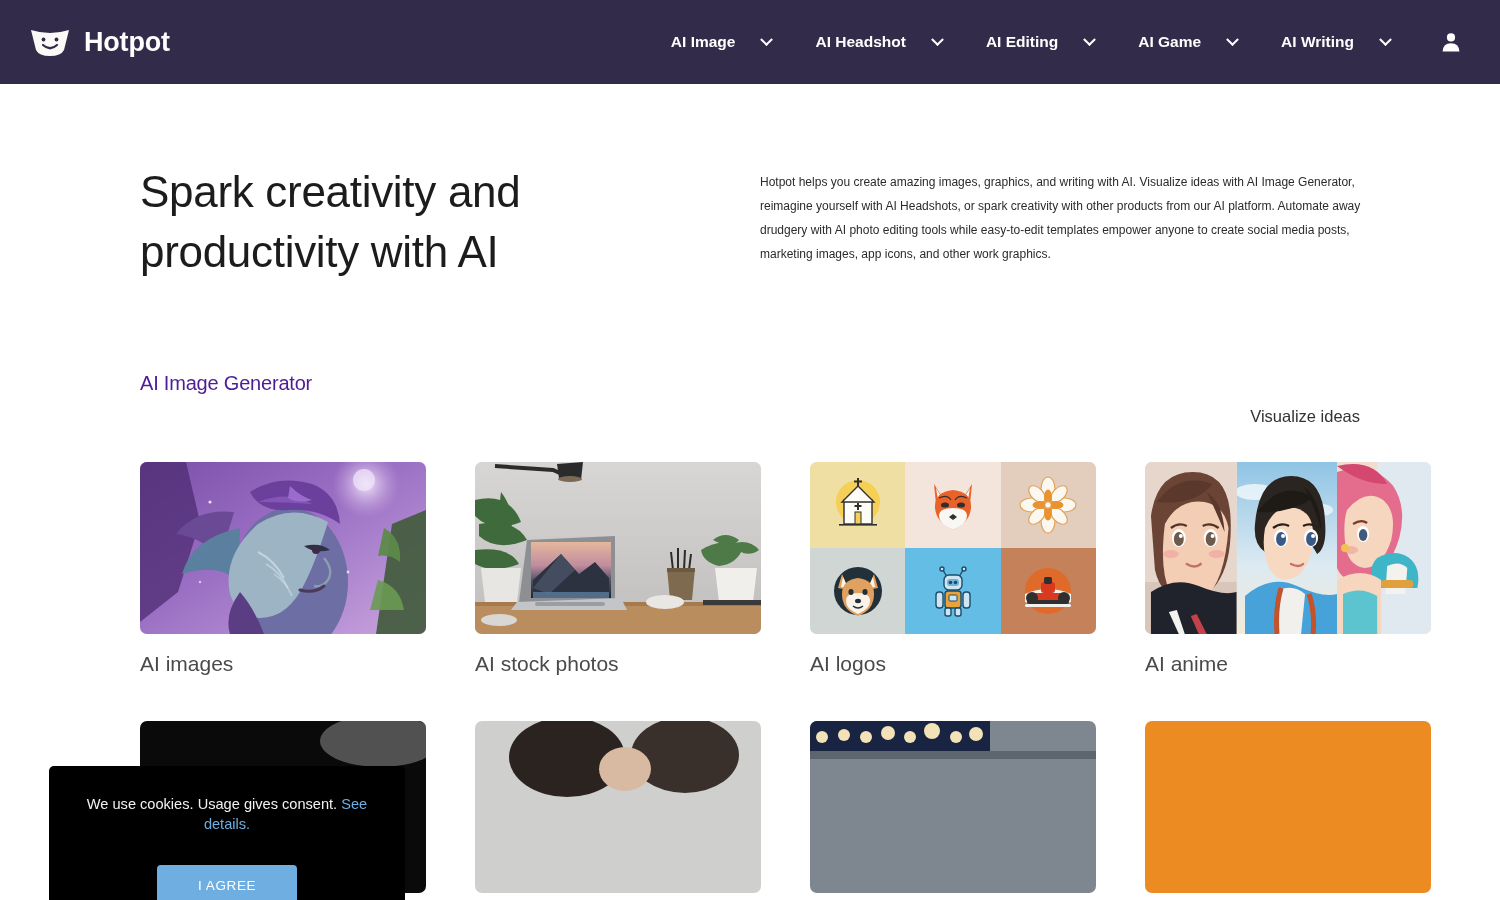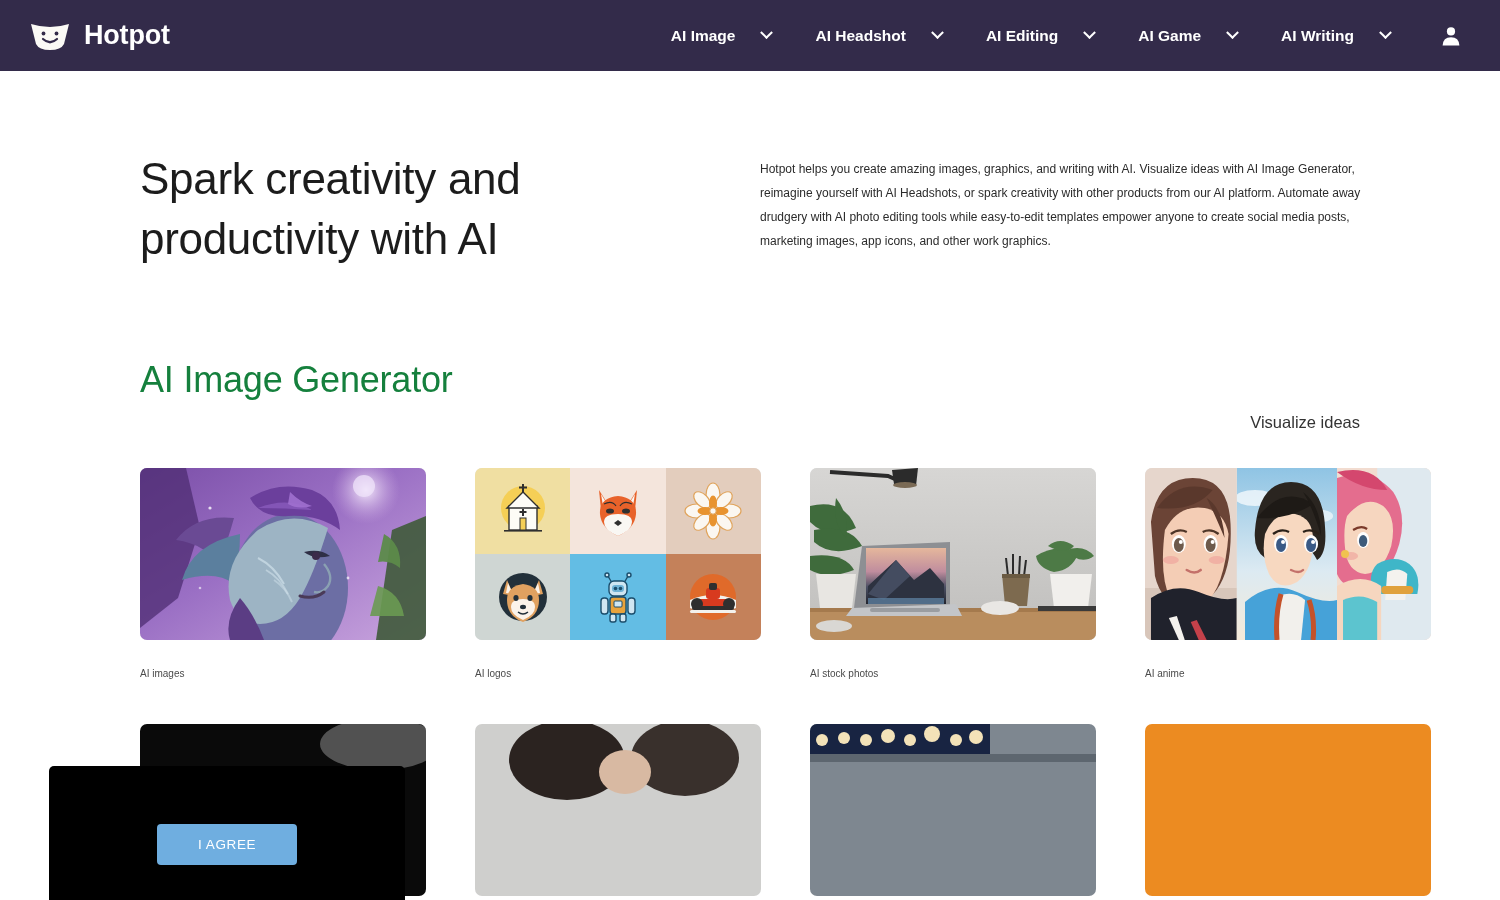--- a/index.html
+++ b/index.html
@@ -7,21 +7,21 @@
   html, body {
     width: 1500px;
     height: 900px;
     overflow: hidden;
     background: #ffffff;
     font-family: "Liberation Sans", sans-serif;
   }
 
   
   #site-header {
-    height: 71px;
+    height: 84px;
     background: #332b4a;
     display: flex;
     align-items: center;
     padding: 0 30px 0 28px;
     position: relative;
   }
 
   #brand {
     display: flex;
     align-items: center;
@@ -102,23 +102,23 @@
     flex: 0 0 620px;
     padding-top: 8px;
   }
 
   
   #generator-section {
     padding: 0 140px;
     margin-top: 90px;
   }
   .section-title {
-    font-size: 36px;
+    font-size: 20px;
     font-weight: normal;
-    color: #15803d;
+    color: #4c1d95;
     letter-spacing: -0.2px;
   }
   .section-subtitle {
     font-size: 16.5px;
     color: #333;
     margin-top: 12px;
     text-align: right;
   }
 
   .card-grid {
@@ -130,22 +130,22 @@
   .card { cursor: pointer; }
   .card-thumb {
     width: 286px;
     height: 172px;
     border-radius: 7px;
     overflow: hidden;
     position: relative;
     background: #ddd;
   }
   .card-label {
-    margin-top: 28px;
-    font-size: 10px;
+    margin-top: 18px;
+    font-size: 21px;
     color: #4a4a4a;
   }
 
   
   .thumb-svg { display: block; width: 100%; height: 100%; }
 
   
   .logogrid {
     display: grid;
     grid-template-columns: repeat(3, 1fr);
@@ -315,20 +315,83 @@
           <circle cx="70" cy="40" r="1.6" fill="#fff" opacity=".8"></circle>
           <circle cx="208" cy="110" r="1.4" fill="#fff" opacity=".7"></circle>
           <circle cx="60" cy="120" r="1.3" fill="#fff" opacity=".6"></circle>
         </svg>
       </div>
       <div class="card-label">AI images</div>
     </div>
 
     <div class="card">
       <div class="card-thumb">
+        <svg class="thumb-svg" viewBox="0 0 286 172" preserveAspectRatio="none" aria-hidden="true">
+          <defs>
+            <linearGradient id="wall" x1="0" y1="0" x2="0" y2="1">
+              <stop offset="0%" stop-color="#d7d6d4"></stop>
+                <stop offset="100%" stop-color="#bfbebc"></stop>
+            </linearGradient>
+            <linearGradient id="screen" x1="0" y1="0" x2="0" y2="1">
+              <stop offset="0%" stop-color="#e5b79c"></stop>
+                <stop offset="42%" stop-color="#c08d9e"></stop>
+              <stop offset="70%" stop-color="#4a4f63"></stop>
+                <stop offset="100%" stop-color="#22242e"></stop>
+            </linearGradient>
+          </defs>
+          <rect width="286" height="172" fill="url(#wall)"></rect>
+          <rect y="140" width="286" height="32" fill="#b98d5e"></rect>
+          <rect y="140" width="286" height="4" fill="#a57a4d"></rect>
+
+          <path d="M20 4 L78 8 L96 16" stroke="#2b2b2b" stroke-width="4" fill="none"></path>
+          <path d="M82 2 L108 0 L106 18 L84 16 Z" fill="#2b2b2b"></path>
+          <ellipse cx="95" cy="17" rx="12" ry="3" fill="#7a6a55"></ellipse>
+
+          <g fill="#3f6b3c">
+            <path d="M0 38 q34 -8 46 22 q-28 12 -46 -6 z"></path>
+            <path d="M4 62 q36 -6 48 16 q-30 12 -48 -4 z"></path>
+            <path d="M0 88 q34 -4 44 14 q-26 10 -44 0 z"></path>
+            <path d="M26 30 q14 18 10 40 q-14 -14 -10 -40 z"></path>
+          </g>
+          <path d="M6 106 L46 106 L42 140 L10 140 Z" fill="#e8e6e2"></path>
+
+          <path d="M52 78 L140 74 L140 140 L44 140 Z" fill="#8d8f93"></path>
+          <rect x="56" y="80" width="80" height="56" fill="url(#screen)"></rect>
+          <path d="M58 118 L86 92 L104 112 L120 100 L134 116 L134 136 L58 136 Z" fill="#2d3240"></path>
+          <path d="M86 92 L100 108 L74 132 L58 126 Z" fill="#4a5268" opacity=".8"></path>
+          <rect x="58" y="130" width="76" height="6" fill="#5a7c9b" opacity=".8"></rect>
+          <path d="M42 140 L146 136 L152 148 L36 148 Z" fill="#c3c5c8"></path>
+          <rect x="60" y="140" width="70" height="4" rx="2" fill="#9a9da1"></rect>
+
+          <g stroke="#2b2b2b" stroke-width="2">
+            <line x1="196" y1="90" x2="198" y2="108"></line>
+            <line x1="203" y1="86" x2="203" y2="108"></line>
+            <line x1="210" y1="88" x2="209" y2="108"></line>
+            <line x1="216" y1="92" x2="214" y2="108"></line>
+          </g>
+          <path d="M192 106 L220 106 L217 138 L195 138 Z" fill="#7d6a4f"></path>
+          <rect x="192" y="106" width="28" height="4" fill="#6a5a42"></rect>
+
+          <g fill="#4d7a46">
+            <path d="M226 88 q22 -14 42 -2 q-6 16 -24 18 q-16 -4 -18 -16 z"></path>
+            <path d="M238 78 q12 -10 26 0 q-8 10 -26 0 z"></path>
+            <path d="M256 82 q18 -6 28 6 q-14 10 -28 -6 z"></path>
+          </g>
+          <path d="M240 106 L282 106 L278 140 L244 140 Z" fill="#f1efec"></path>
+          <rect x="228" y="138" width="58" height="5" fill="#3a3a3a"></rect>
+
+          <ellipse cx="190" cy="140" rx="19" ry="7" fill="#e9e7e4"></ellipse>
+          <ellipse cx="24" cy="158" rx="18" ry="6" fill="#d9d7d3"></ellipse>
+        </svg>
+      </div>
+      <div class="card-label">AI stock photos</div>
+    </div>
+
+    <div class="card">
+      <div class="card-thumb">
         <div class="logogrid">
           <div class="logocell" style="background:#f0dfa2">
             <svg width="62" height="62" viewBox="0 0 62 62" aria-hidden="true">
               <circle cx="31" cy="28" r="22" fill="#f5cf56"></circle>
               <rect x="17" y="26" width="28" height="24" fill="#fdfcf6" stroke="#2f2f2f" stroke-width="1.4"></rect>
               <path d="M31 12 L47 28 L15 28 Z" fill="#fdfcf6" stroke="#2f2f2f" stroke-width="1.4"></path>
               <rect x="30" y="4" width="2" height="9" fill="#2f2f2f"></rect>
               <rect x="27" y="6.5" width="8" height="2" fill="#2f2f2f"></rect>
               <rect x="28" y="38" width="6" height="12" fill="#f5cf56" stroke="#2f2f2f" stroke-width="1"></rect>
               <rect x="30" y="29" width="2" height="7" fill="#2f2f2f"></rect>
@@ -416,83 +479,20 @@
               <rect x="14" y="33" width="34" height="7" rx="2" fill="#d83a1f"></rect>
               <rect x="10" y="40" width="42" height="4" rx="2" fill="#2f2f2f"></rect>
               <circle cx="15" cy="38" r="6" fill="#2f2f2f"></circle>
               <circle cx="47" cy="38" r="6" fill="#2f2f2f"></circle>
               <rect x="8" y="44" width="46" height="3" rx="1.5" fill="#f3f1ec"></rect>
             </svg>
           </div>
         </div>
       </div>
       <div class="card-label">AI logos</div>
-    </div>
-
-    <div class="card">
-      <div class="card-thumb">
-        <svg class="thumb-svg" viewBox="0 0 286 172" preserveAspectRatio="none" aria-hidden="true">
-          <defs>
-            <linearGradient id="wall" x1="0" y1="0" x2="0" y2="1">
-              <stop offset="0%" stop-color="#d7d6d4"></stop>
-                <stop offset="100%" stop-color="#bfbebc"></stop>
-            </linearGradient>
-            <linearGradient id="screen" x1="0" y1="0" x2="0" y2="1">
-              <stop offset="0%" stop-color="#e5b79c"></stop>
-                <stop offset="42%" stop-color="#c08d9e"></stop>
-              <stop offset="70%" stop-color="#4a4f63"></stop>
-                <stop offset="100%" stop-color="#22242e"></stop>
-            </linearGradient>
-          </defs>
-          <rect width="286" height="172" fill="url(#wall)"></rect>
-          <rect y="140" width="286" height="32" fill="#b98d5e"></rect>
-          <rect y="140" width="286" height="4" fill="#a57a4d"></rect>
-
-          <path d="M20 4 L78 8 L96 16" stroke="#2b2b2b" stroke-width="4" fill="none"></path>
-          <path d="M82 2 L108 0 L106 18 L84 16 Z" fill="#2b2b2b"></path>
-          <ellipse cx="95" cy="17" rx="12" ry="3" fill="#7a6a55"></ellipse>
-
-          <g fill="#3f6b3c">
-            <path d="M0 38 q34 -8 46 22 q-28 12 -46 -6 z"></path>
-            <path d="M4 62 q36 -6 48 16 q-30 12 -48 -4 z"></path>
-            <path d="M0 88 q34 -4 44 14 q-26 10 -44 0 z"></path>
-            <path d="M26 30 q14 18 10 40 q-14 -14 -10 -40 z"></path>
-          </g>
-          <path d="M6 106 L46 106 L42 140 L10 140 Z" fill="#e8e6e2"></path>
-
-          <path d="M52 78 L140 74 L140 140 L44 140 Z" fill="#8d8f93"></path>
-          <rect x="56" y="80" width="80" height="56" fill="url(#screen)"></rect>
-          <path d="M58 118 L86 92 L104 112 L120 100 L134 116 L134 136 L58 136 Z" fill="#2d3240"></path>
-          <path d="M86 92 L100 108 L74 132 L58 126 Z" fill="#4a5268" opacity=".8"></path>
-          <rect x="58" y="130" width="76" height="6" fill="#5a7c9b" opacity=".8"></rect>
-          <path d="M42 140 L146 136 L152 148 L36 148 Z" fill="#c3c5c8"></path>
-          <rect x="60" y="140" width="70" height="4" rx="2" fill="#9a9da1"></rect>
-
-          <g stroke="#2b2b2b" stroke-width="2">
-            <line x1="196" y1="90" x2="198" y2="108"></line>
-            <line x1="203" y1="86" x2="203" y2="108"></line>
-            <line x1="210" y1="88" x2="209" y2="108"></line>
-            <line x1="216" y1="92" x2="214" y2="108"></line>
-          </g>
-          <path d="M192 106 L220 106 L217 138 L195 138 Z" fill="#7d6a4f"></path>
-          <rect x="192" y="106" width="28" height="4" fill="#6a5a42"></rect>
-
-          <g fill="#4d7a46">
-            <path d="M226 88 q22 -14 42 -2 q-6 16 -24 18 q-16 -4 -18 -16 z"></path>
-            <path d="M238 78 q12 -10 26 0 q-8 10 -26 0 z"></path>
-            <path d="M256 82 q18 -6 28 6 q-14 10 -28 -6 z"></path>
-          </g>
-          <path d="M240 106 L282 106 L278 140 L244 140 Z" fill="#f1efec"></path>
-          <rect x="228" y="138" width="58" height="5" fill="#3a3a3a"></rect>
-
-          <ellipse cx="190" cy="140" rx="19" ry="7" fill="#e9e7e4"></ellipse>
-          <ellipse cx="24" cy="158" rx="18" ry="6" fill="#d9d7d3"></ellipse>
-        </svg>
-      </div>
-      <div class="card-label">AI stock photos</div>
     </div>
 
     <div class="card">
       <div class="card-thumb">
         <div class="animestrips">
           <div style="flex:0 0 32%">
             <svg class="thumb-svg" viewBox="0 0 92 172" preserveAspectRatio="none" aria-hidden="true">
               <rect width="92" height="172" fill="#e6d6cc"></rect>
               <rect y="120" width="92" height="52" fill="#d8c6ba"></rect>
               <path d="M6 54 q6 -44 42 -44 q36 0 38 46 q2 44 -14 66 q-14 18 -34 16 q-22 -4 -28 -30 z" fill="#6b4436"></path>
@@ -612,14 +612,18 @@
       <svg class="thumb-svg" viewBox="0 0 286 172" preserveAspectRatio="none" aria-hidden="true">
         <rect width="286" height="172" fill="#ec8b21"></rect>
       </svg>
     </div>
 
   </div>
 
 </section>
 
 <div id="cookie-banner">
+  <div id="cookie-text">
+    <span>We use cookies. Usage gives consent.</span>
+    <a id="cookie-details-link" href="#">See details.</a>
+  </div>
   <button id="cookie-agree-button">I AGREE</button>
 </div>
 
 </body></html>

